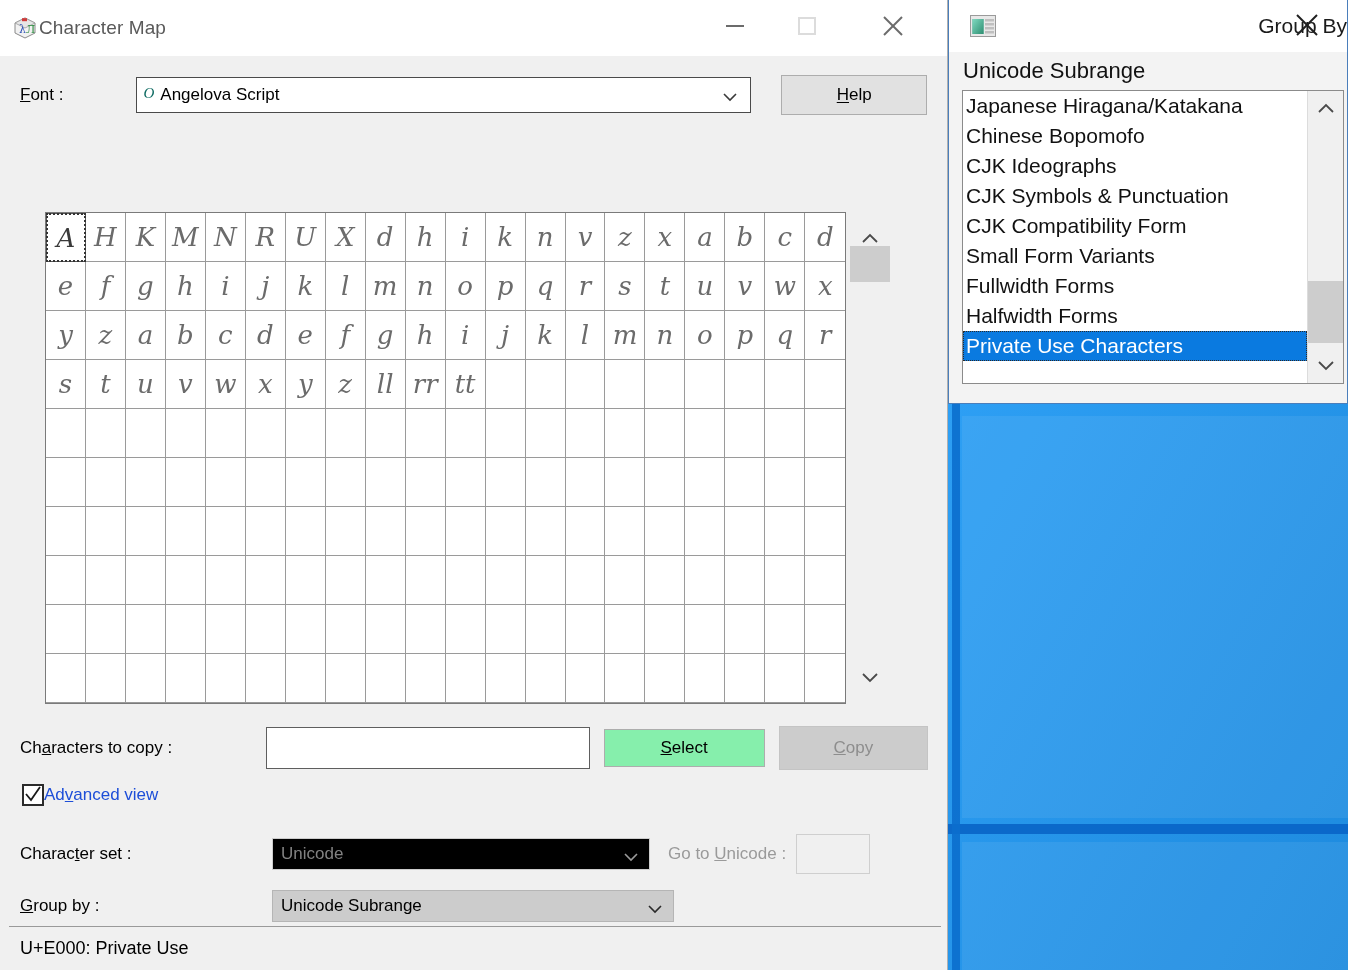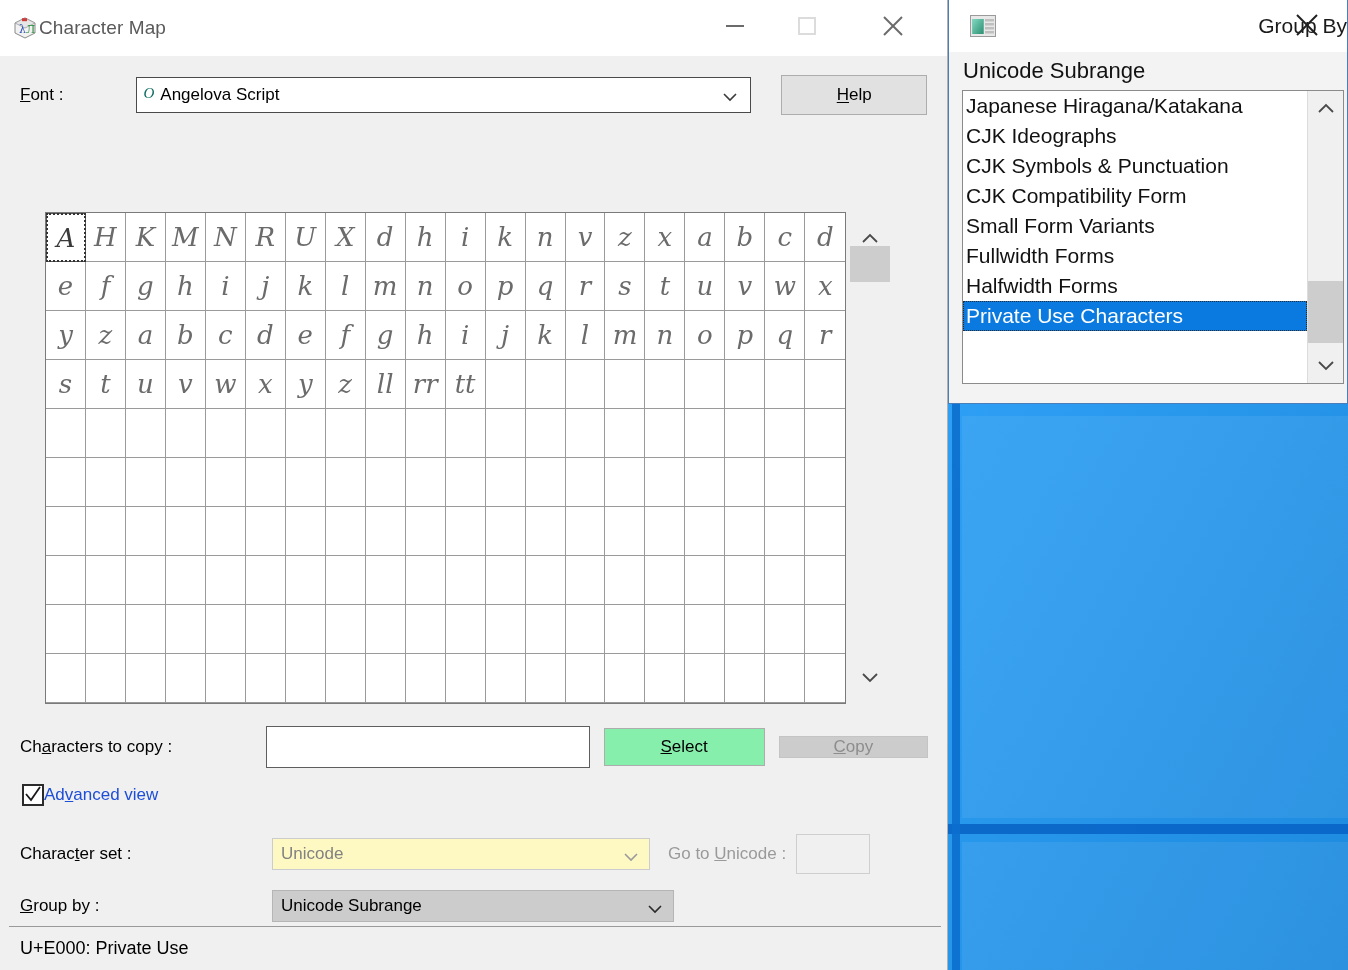--- a/index.html
+++ b/index.html
@@ -141,37 +141,37 @@
     width: 330px; height: 42px; background: #fff;
     border: 1px solid #5e5e5e;
   }
   #select-btn {
     width: 164px; height: 38px; margin-left: 14px;
     background: #86efac; border: 1px solid #adadad;
     display: flex; align-items: center; justify-content: center;
     font-size: 17px; color: #000;
   }
   #copy-btn {
-    width: 152px; height: 22px; margin-left: 14px;
+    width: 152px; height: 44px; margin-left: 14px;
     background: #cccccc; border: 1px solid #c4c4c4;
     display: flex; align-items: center; justify-content: center;
     font-size: 17px; color: #8d8d8d;
   }
 
   #adv-row { position: absolute; left: 22px; top: 708px; display: flex; align-items: center; }
   #adv-box {
     width: 22px; height: 22px; border: 2px solid #2b2b2b; background: #fff;
     display: flex; align-items: center; justify-content: center;
   }
   #adv-label { font-size: 17px; margin-left: 0; color: #1d4ed8; }
 
   #cset-row { position: absolute; left: 20px; top: 758px; width: 908px; }
   #cset-label { width: 252px; }
   #cset-combo {
-    width: 378px; height: 32px; background: #fef9c3; border: 1px solid #ccc;
+    width: 378px; height: 32px; background: #000000; border: 1px solid #ccc;
     display: flex; align-items: center; padding: 0 8px;
     position: relative; color: #828282; font-size: 17px;
   }
   #cset-arrow { position: absolute; right: 10px; top: 9px; }
   #gtu-label { margin-left: 18px; font-size: 17px; color: #9a9a9a; }
   #gtu-input {
     width: 74px; height: 40px; margin-left: 10px;
     background: #f0f0f0; border: 1px solid #cfcfcf;
   }
 
@@ -760,20 +760,21 @@
         <line x1="23" y1="3" x2="3" y2="23" stroke="#1f1f1f" stroke-width="2"></line>
       </svg>
     </div>
   </div>
 
   <div id="gb-heading">Unicode Subrange</div>
 
   <div id="gb-listbox">
     <div id="gb-list">
         <div class="gb-item">Japanese Hiragana/Katakana</div>
+        <div class="gb-item">Chinese Bopomofo</div>
         <div class="gb-item">CJK Ideographs</div>
         <div class="gb-item">CJK Symbols &amp; Punctuation</div>
         <div class="gb-item">CJK Compatibility Form</div>
         <div class="gb-item">Small Form Variants</div>
         <div class="gb-item">Fullwidth Forms</div>
         <div class="gb-item">Halfwidth Forms</div>
         <div class="gb-item selected">Private Use Characters</div>
       </div>
     <div id="gb-scroll">
       <div class="sb-arrow up">

